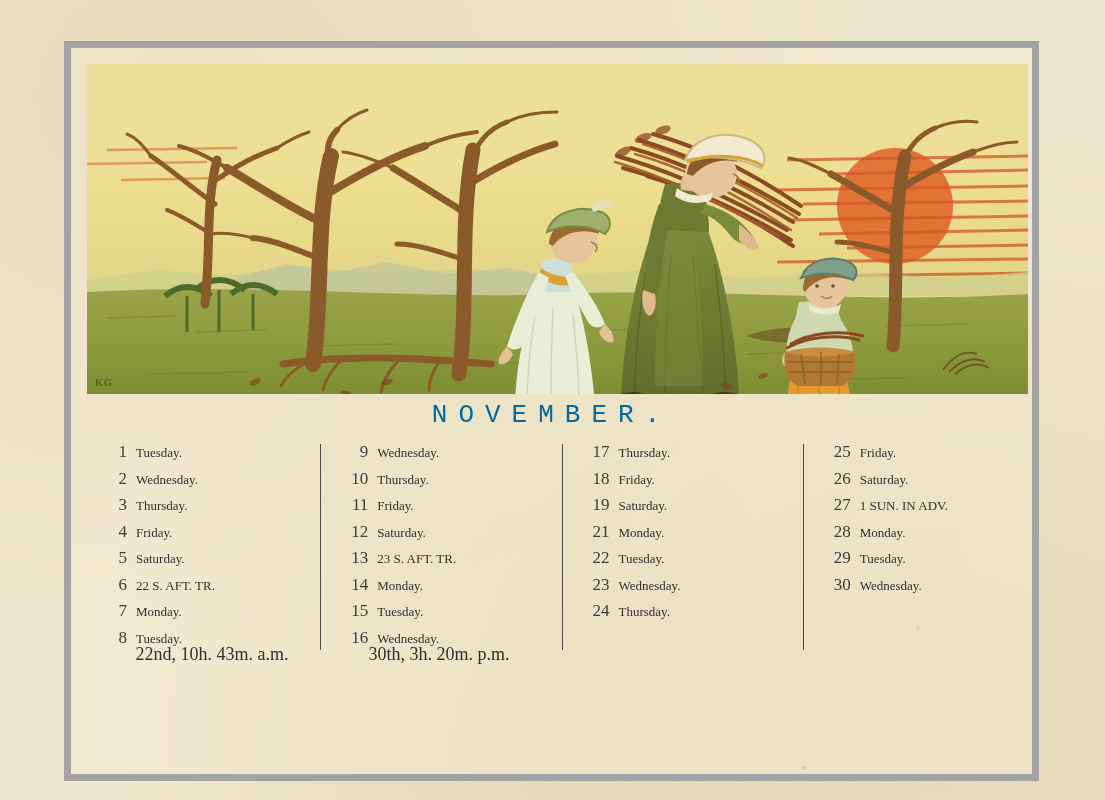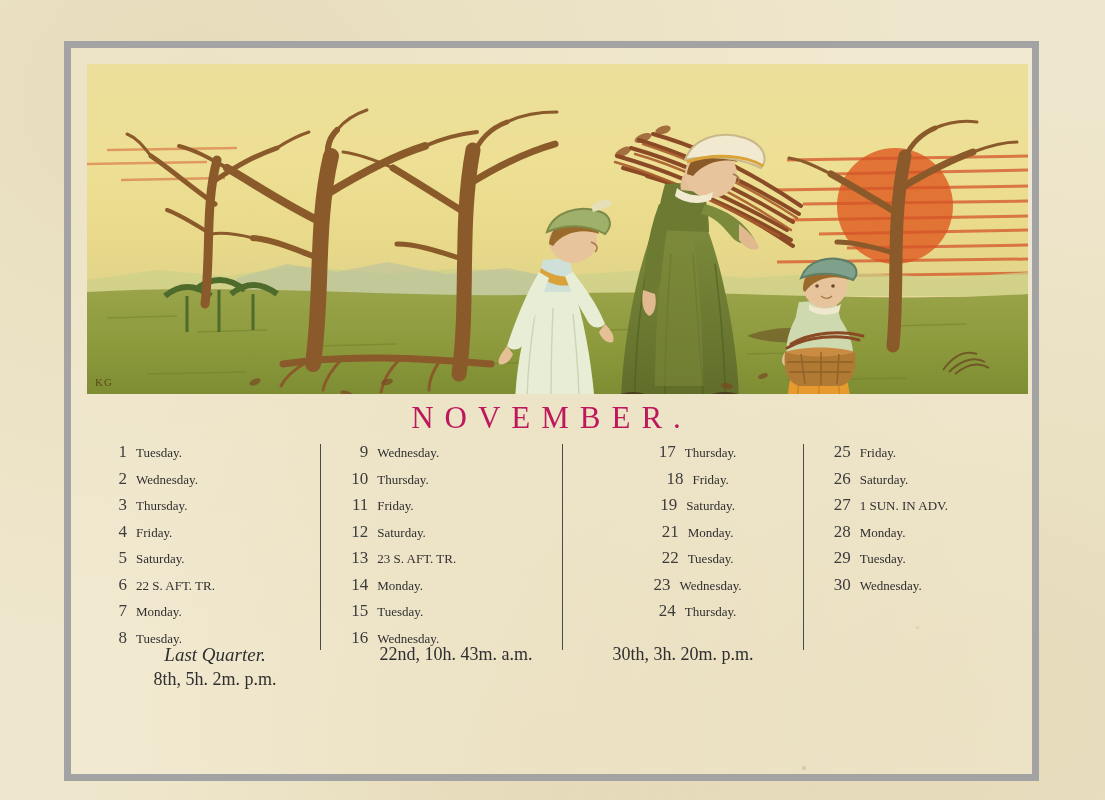--- a/index.html
+++ b/index.html
@@ -63,24 +63,24 @@
     font-size: 11px;
     color: #5a4a1c;
     font-family: "Liberation Serif", serif;
     letter-spacing: 1px;
   }
   .month {
     position: absolute;
     top: 352px;
     left: 0; right: 0;
     text-align: center;
-    font-size: 31px;
+    font-size: 26px;
     letter-spacing: 11px;
-    color: #be185d;
-    font-family: Liberation Serif, serif;
+    color: #0369a1;
+    font-family: Liberation Mono, monospace;
   }
   .cal {
     position: absolute;
     top: 394px;
     left: 22px;
     width: 930px;
     display: flex;
   }
   .col {
     position: relative;
@@ -91,21 +91,21 @@
   .col-rule {
     position: absolute;
     left: 0;
     top: 2px;
     bottom: 4px;
     width: 1px;
     background: #4a4a4a;
   }
   .col1 { width: 238px; }
   .col2 { width: 238px; }
-  .col3 { width: 238px; align-items: center; }
+  .col3 { width: 238px; }
   .col4 { width: 216px; }
   .row {
     display: flex;
     align-items: baseline;
     height: 26.5px;
   }
   .num {
     width: 34px;
     text-align: right;
     padding-right: 9px;
@@ -557,24 +557,20 @@
         </div>
         <div class="row">
           <span class="num">30</span>
           <span class="day">Wednesday.</span>
         </div>
       </div>
 
     </div>
 
     <div class="moons">
-      <div class="moon m1">
-        <div class="moon-name">Last Quarter.</div>
-        <div class="moon-time">8th, 5h. 2m. p.m.</div>
-      </div>
       <div class="moon m3">
         <div class="moon-time">22nd, 10h. 43m. a.m.</div>
       </div>
       <div class="moon m4">
         <div class="moon-time">30th, 3h. 20m. p.m.</div>
       </div>
     </div>
 
   </div>
 </div>

